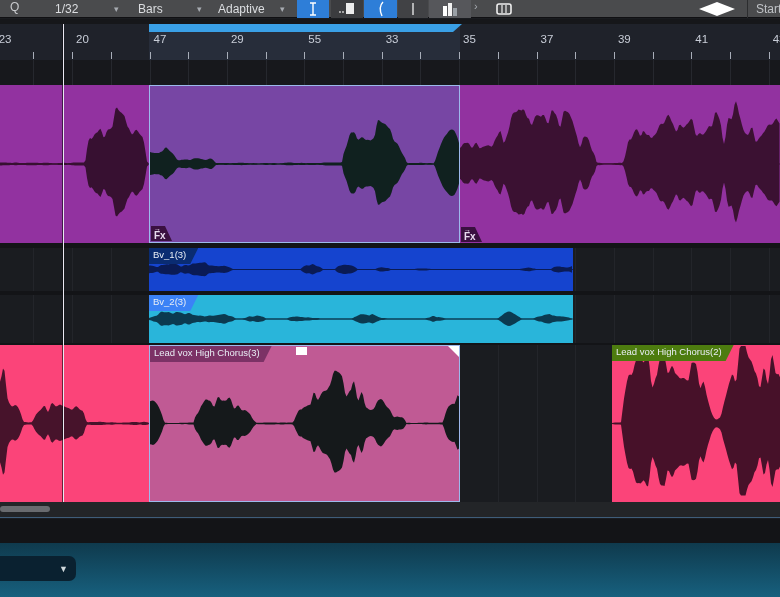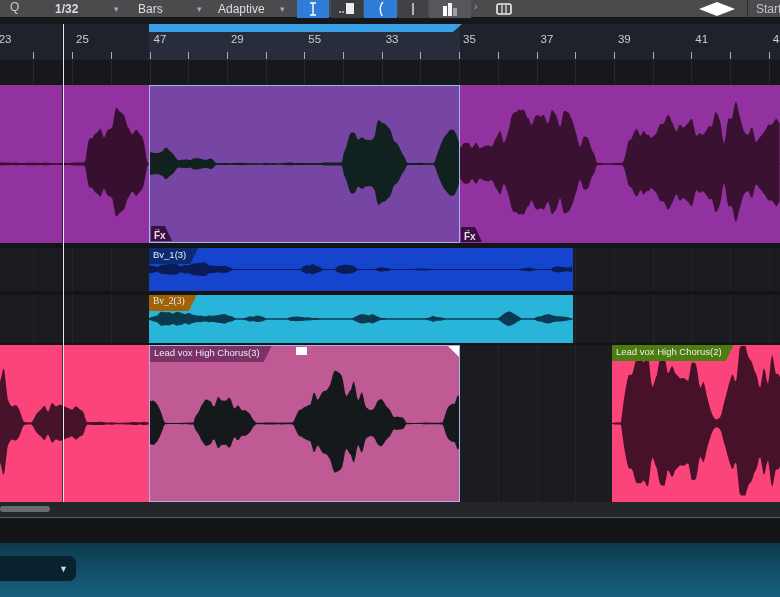--- a/index.html
+++ b/index.html
@@ -60,21 +60,21 @@
 </head>
 <body>
 
 <div class="screen">
 
   <div class="toolbar">
     <div class="tb-item" style="left:10px;">
       <span style="font-size:12px; color:#c9cbce; position:relative; top:-2px;">Q</span>
     </div>
 
-    <div class="tb-item" style="left:55px;font-weight:bold;">
+    <div class="tb-item" style="left:55px;">
       <span>1/32</span>
     </div>
     <div class="tb-item tb-caret" style="left:114px;">
       <span>▾</span>
     </div>
 
     <div class="tb-item" style="left:138px;align-items:center;">
       <span>Bars</span>
     </div>
     <div class="tb-item tb-caret" style="left:197px;">
@@ -138,21 +138,21 @@
       <span>Start</span>
     </div>
   </div>
   <div class="substrip"></div>
 
   <div class="ruler">
     <div class="loop-shade" style="left:149px; width:311px;"></div>
     <div class="loop-bar" style="left: 149px; width: 313px; background: rgb(58, 160, 230);"></div>
     <div id="bar-labels">
         <span class="bar-label" style="left: -1.3px;">23</span>
-        <span class="bar-label" style="left: 76.1px;">25</span>
+        <span class="bar-label" style="left: 76.1px;">20</span>
         <span class="bar-label" style="left: 153.5px;">47</span>
         <span class="bar-label" style="left: 230.9px;">29</span>
         <span class="bar-label" style="left: 308.3px;">55</span>
         <span class="bar-label" style="left: 385.7px;">33</span>
         <span class="bar-label" style="left: 463.1px;">35</span>
         <span class="bar-label" style="left: 540.5px;">37</span>
         <span class="bar-label" style="left: 617.9px;">39</span>
         <span class="bar-label" style="left: 695.3px;">41</span>
         <span class="bar-label" style="left: 772.7px;">43</span>
       </div>
@@ -267,21 +267,21 @@
       <div class="tab" style="background: rgb(10, 44, 114);">
         <span>Bv_1(3)</span>
       </div>
     </div>
 
     <div class="region" style="left: 149px; top: 210px; width: 424px; height: 48px; background: rgb(41, 181, 218);">
       <svg class="wave" width="424" height="48" viewBox="0 0 424 48">
           <rect x="0" y="23.5" width="424" height="1" fill="#0b3a50" opacity="0.85"></rect>
           <polygon points="0.0,22.9 1.5,22.6 3.0,22.0 4.5,21.4 6.0,21.1 7.5,20.7 9.0,19.8 10.5,18.0 12.0,16.7 13.5,16.7 15.0,17.2 16.5,17.3 18.0,17.2 19.5,17.1 21.0,17.4 22.5,18.2 24.0,18.7 25.5,18.1 27.0,17.1 28.5,17.0 30.0,17.2 31.5,17.4 33.0,17.9 34.5,18.8 36.0,19.3 37.5,18.8 39.0,18.1 40.5,18.0 42.0,18.8 43.5,19.7 45.0,20.0 46.5,20.3 48.0,20.6 49.5,20.7 51.0,20.6 52.5,20.7 54.0,21.1 55.5,21.4 57.0,21.3 58.5,20.9 60.0,20.6 61.5,20.6 63.0,20.7 64.5,20.7 66.0,20.5 67.5,20.2 69.0,19.9 70.5,19.8 72.0,19.6 73.5,19.2 75.0,19.0 76.5,19.2 78.0,19.9 79.5,20.8 81.0,21.1 82.5,21.3 84.0,21.8 85.5,22.8 87.0,23.4 88.5,23.4 90.0,23.4 91.5,23.4 93.0,23.4 94.5,23.3 96.0,23.0 97.5,22.5 99.0,21.8 100.5,21.3 102.0,21.5 103.5,21.8 105.0,21.5 106.5,21.0 108.0,20.6 109.5,20.8 111.0,21.1 112.5,21.4 114.0,21.7 115.5,22.4 117.0,23.4 118.5,23.4 120.0,23.4 121.5,23.4 123.0,23.4 124.5,23.4 126.0,23.4 127.5,23.4 129.0,23.4 130.5,23.4 132.0,23.4 133.5,23.4 135.0,23.4 136.5,23.4 138.0,23.4 139.5,22.8 141.0,22.2 142.5,21.9 144.0,21.8 145.5,21.7 147.0,21.5 148.5,21.5 150.0,21.7 151.5,21.9 153.0,22.0 154.5,22.2 156.0,22.4 157.5,22.4 159.0,22.3 160.5,22.5 162.0,22.7 163.5,22.9 165.0,23.0 166.5,23.0 168.0,23.0 169.5,23.1 171.0,23.4 172.5,23.4 174.0,23.4 175.5,23.4 177.0,23.4 178.5,23.4 180.0,23.4 181.5,23.4 183.0,23.4 184.5,23.4 186.0,23.4 187.5,23.4 189.0,23.4 190.5,23.4 192.0,23.4 193.5,23.4 195.0,23.4 196.5,23.4 198.0,23.4 199.5,23.4 201.0,23.4 202.5,23.4 204.0,22.9 205.5,22.1 207.0,21.4 208.5,20.7 210.0,20.0 211.5,19.3 213.0,19.2 214.5,19.3 216.0,19.5 217.5,19.8 219.0,20.2 220.5,20.4 222.0,19.6 223.5,19.1 225.0,19.7 226.5,20.5 228.0,21.2 229.5,21.9 231.0,22.6 232.5,22.9 234.0,23.1 235.5,23.1 237.0,23.3 238.5,23.4 240.0,23.4 241.5,23.4 243.0,23.4 244.5,23.4 246.0,23.4 247.5,23.4 249.0,23.4 250.5,23.4 252.0,23.4 253.5,23.4 255.0,23.4 256.5,23.4 258.0,23.4 259.5,23.4 261.0,23.4 262.5,23.4 264.0,23.4 265.5,23.4 267.0,23.4 268.5,23.4 270.0,23.4 271.5,23.4 273.0,23.4 274.5,23.4 276.0,23.4 277.5,23.1 279.0,22.7 280.5,22.4 282.0,21.8 283.5,21.1 285.0,21.0 286.5,21.7 288.0,22.2 289.5,22.1 291.0,22.2 292.5,22.4 294.0,22.7 295.5,23.3 297.0,23.4 298.5,23.4 300.0,23.4 301.5,23.4 303.0,23.4 304.5,23.4 306.0,23.4 307.5,23.4 309.0,23.4 310.5,23.4 312.0,23.4 313.5,23.4 315.0,23.4 316.5,23.4 318.0,23.4 319.5,23.4 321.0,23.4 322.5,23.4 324.0,23.4 325.5,23.4 327.0,23.4 328.5,23.4 330.0,23.4 331.5,23.4 333.0,23.4 334.5,23.4 336.0,23.4 337.5,23.4 339.0,23.4 340.5,23.4 342.0,23.4 343.5,23.4 345.0,23.4 346.5,23.4 348.0,23.4 349.5,23.1 351.0,21.8 352.5,20.7 354.0,19.5 355.5,18.3 357.0,17.4 358.5,16.8 360.0,16.5 361.5,16.8 363.0,17.6 364.5,18.4 366.0,19.3 367.5,20.3 369.0,21.2 370.5,22.1 372.0,23.3 373.5,23.4 375.0,23.4 376.5,23.4 378.0,23.4 379.5,23.4 381.0,23.4 382.5,23.4 384.0,23.4 385.5,23.1 387.0,22.3 388.5,21.8 390.0,21.5 391.5,21.3 393.0,21.0 394.5,20.2 396.0,19.7 397.5,19.5 399.0,19.2 400.5,19.1 402.0,19.8 403.5,20.5 405.0,20.6 406.5,21.0 408.0,21.3 409.5,21.3 411.0,21.2 412.5,21.4 414.0,21.6 415.5,21.8 417.0,22.1 418.5,22.3 420.0,22.6 421.5,23.2 423.0,23.4 423.0,24.6 421.5,24.8 420.0,25.3 418.5,25.6 417.0,25.8 415.5,26.0 414.0,26.2 412.5,26.4 411.0,26.6 409.5,26.5 408.0,26.5 406.5,26.8 405.0,27.1 403.5,27.3 402.0,27.9 400.5,28.5 399.0,28.4 397.5,28.2 396.0,28.0 394.5,27.6 393.0,26.8 391.5,26.5 390.0,26.4 388.5,26.0 387.0,25.6 385.5,24.8 384.0,24.6 382.5,24.6 381.0,24.6 379.5,24.6 378.0,24.6 376.5,24.6 375.0,24.6 373.5,24.6 372.0,24.7 370.5,25.8 369.0,26.6 367.5,27.4 366.0,28.4 364.5,29.2 363.0,29.9 361.5,30.7 360.0,31.0 358.5,30.7 357.0,30.1 355.5,29.3 354.0,28.2 352.5,27.1 351.0,26.1 349.5,24.9 348.0,24.6 346.5,24.6 345.0,24.6 343.5,24.6 342.0,24.6 340.5,24.6 339.0,24.6 337.5,24.6 336.0,24.6 334.5,24.6 333.0,24.6 331.5,24.6 330.0,24.6 328.5,24.6 327.0,24.6 325.5,24.6 324.0,24.6 322.5,24.6 321.0,24.6 319.5,24.6 318.0,24.6 316.5,24.6 315.0,24.6 313.5,24.6 312.0,24.6 310.5,24.6 309.0,24.6 307.5,24.6 306.0,24.6 304.5,24.6 303.0,24.6 301.5,24.6 300.0,24.6 298.5,24.6 297.0,24.6 295.5,24.7 294.0,25.2 292.5,25.5 291.0,25.7 289.5,25.7 288.0,25.7 286.5,26.1 285.0,26.7 283.5,26.7 282.0,26.1 280.5,25.5 279.0,25.2 277.5,24.8 276.0,24.6 274.5,24.6 273.0,24.6 271.5,24.6 270.0,24.6 268.5,24.6 267.0,24.6 265.5,24.6 264.0,24.6 262.5,24.6 261.0,24.6 259.5,24.6 258.0,24.6 256.5,24.6 255.0,24.6 253.5,24.6 252.0,24.6 250.5,24.6 249.0,24.6 247.5,24.6 246.0,24.6 244.5,24.6 243.0,24.6 241.5,24.6 240.0,24.6 238.5,24.6 237.0,24.6 235.5,24.8 234.0,24.9 232.5,25.0 231.0,25.3 229.5,26.0 228.0,26.6 226.5,27.3 225.0,28.0 223.5,28.5 222.0,28.1 220.5,27.4 219.0,27.5 217.5,27.9 216.0,28.2 214.5,28.4 213.0,28.5 211.5,28.3 210.0,27.7 208.5,27.0 207.0,26.4 205.5,25.7 204.0,25.1 202.5,24.6 201.0,24.6 199.5,24.6 198.0,24.6 196.5,24.6 195.0,24.6 193.5,24.6 192.0,24.6 190.5,24.6 189.0,24.6 187.5,24.6 186.0,24.6 184.5,24.6 183.0,24.6 181.5,24.6 180.0,24.6 178.5,24.6 177.0,24.6 175.5,24.6 174.0,24.6 172.5,24.6 171.0,24.6 169.5,24.8 168.0,24.9 166.5,25.0 165.0,24.9 163.5,25.0 162.0,25.2 160.5,25.4 159.0,25.6 157.5,25.5 156.0,25.5 154.5,25.7 153.0,25.9 151.5,25.9 150.0,26.1 148.5,26.3 147.0,26.3 145.5,26.1 144.0,26.0 142.5,26.0 141.0,25.7 139.5,25.1 138.0,24.6 136.5,24.6 135.0,24.6 133.5,24.6 132.0,24.6 130.5,24.6 129.0,24.6 127.5,24.6 126.0,24.6 124.5,24.6 123.0,24.6 121.5,24.6 120.0,24.6 118.5,24.6 117.0,24.6 115.5,25.4 114.0,26.2 112.5,26.4 111.0,26.7 109.5,27.0 108.0,27.1 106.5,26.8 105.0,26.3 103.5,26.1 102.0,26.4 100.5,26.5 99.0,26.0 97.5,25.4 96.0,24.9 94.5,24.7 93.0,24.6 91.5,24.6 90.0,24.6 88.5,24.6 87.0,24.6 85.5,25.1 84.0,26.1 82.5,26.6 81.0,26.7 79.5,27.0 78.0,27.8 76.5,28.5 75.0,28.7 73.5,28.4 72.0,28.1 70.5,27.9 69.0,27.8 67.5,27.6 66.0,27.3 64.5,27.1 63.0,27.0 61.5,27.1 60.0,27.2 58.5,26.9 57.0,26.5 55.5,26.4 54.0,26.7 52.5,27.1 51.0,27.2 49.5,27.1 48.0,27.1 46.5,27.5 45.0,27.7 43.5,28.0 42.0,28.8 40.5,29.6 39.0,29.5 37.5,28.8 36.0,28.3 34.5,28.8 33.0,29.7 31.5,30.1 30.0,30.3 28.5,30.5 27.0,30.4 25.5,29.5 24.0,28.9 22.5,29.4 21.0,30.1 19.5,30.4 18.0,30.3 16.5,30.2 15.0,30.3 13.5,30.7 12.0,30.7 10.5,29.6 9.0,27.9 7.5,27.1 6.0,26.7 4.5,26.4 3.0,25.8 1.5,25.3 0.0,25.0" fill="#0b3a50"></polygon>
         </svg>
-      <div class="tab" style="background: #a16207; font-family: Liberation Serif, serif;">
+      <div class="tab" style="background: #3b82f6;">
         <span>Bv_2(3)</span>
       </div>
     </div>
 
     <div class="region" style="left: 0px; top: 260px; width: 149px; height: 157px; background: rgb(251, 68, 121);">
       <svg class="wave" width="149" height="157" viewBox="0 0 149 157">
           <rect x="0" y="78" width="149" height="1" fill="#47132b" opacity="0.85"></rect>
           <polygon points="0.0,36.8 1.5,31.3 3.0,23.4 4.5,25.7 6.0,39.9 7.5,53.2 9.0,57.5 10.5,60.0 12.0,61.4 13.5,60.9 15.0,60.0 16.5,60.6 18.0,62.2 19.5,65.2 21.0,69.2 22.5,74.3 24.0,76.9 25.5,77.1 27.0,77.3 28.5,77.4 30.0,77.3 31.5,77.3 33.0,75.6 34.5,72.4 36.0,69.6 37.5,67.7 39.0,66.2 40.5,65.0 42.0,63.2 43.5,61.2 45.0,61.0 46.5,64.6 48.0,67.0 49.5,64.0 51.0,59.0 52.5,57.9 54.0,59.6 55.5,61.3 57.0,61.2 58.5,60.2 60.0,59.6 61.5,60.2 63.0,61.1 64.5,61.6 66.0,62.3 67.5,62.8 69.0,63.2 70.5,64.3 72.0,64.7 73.5,63.4 75.0,61.7 76.5,61.3 78.0,62.5 79.5,64.3 81.0,65.2 82.5,65.7 84.0,68.5 85.5,74.1 87.0,77.1 88.5,77.2 90.0,77.1 91.5,77.0 93.0,77.0 94.5,77.0 96.0,77.0 97.5,76.9 99.0,76.8 100.5,76.8 102.0,77.0 103.5,77.1 105.0,77.2 106.5,77.4 108.0,77.5 109.5,77.4 111.0,77.3 112.5,77.3 114.0,77.4 115.5,77.6 117.0,77.7 118.5,77.7 120.0,77.7 121.5,77.7 123.0,77.5 124.5,77.5 126.0,77.5 127.5,77.6 129.0,77.4 130.5,77.2 132.0,77.1 133.5,77.0 135.0,77.0 136.5,77.0 138.0,77.2 139.5,77.4 141.0,77.3 142.5,77.0 144.0,76.8 145.5,77.0 147.0,77.2 148.5,77.4 148.5,79.5 147.0,79.7 145.5,79.9 144.0,80.1 142.5,79.9 141.0,79.6 139.5,79.5 138.0,79.7 136.5,79.9 135.0,79.9 133.5,79.9 132.0,79.8 130.5,79.7 129.0,79.5 127.5,79.4 126.0,79.4 124.5,79.5 123.0,79.4 121.5,79.3 120.0,79.2 118.5,79.2 117.0,79.2 115.5,79.3 114.0,79.5 112.5,79.7 111.0,79.7 109.5,79.5 108.0,79.4 106.5,79.5 105.0,79.7 103.5,79.8 102.0,79.9 100.5,80.0 99.0,80.0 97.5,80.0 96.0,79.9 94.5,79.9 93.0,79.9 91.5,79.9 90.0,79.8 88.5,79.7 87.0,79.8 85.5,82.6 84.0,87.8 82.5,90.4 81.0,90.9 79.5,91.7 78.0,93.3 76.5,94.5 75.0,94.2 73.5,92.6 72.0,91.3 70.5,91.7 69.0,92.8 67.5,93.1 66.0,93.6 64.5,94.2 63.0,94.7 61.5,95.5 60.0,96.0 58.5,95.5 57.0,94.6 55.5,94.5 54.0,96.0 52.5,97.7 51.0,96.6 49.5,92.0 48.0,89.2 46.5,91.4 45.0,94.8 43.5,94.6 42.0,92.7 40.5,91.1 39.0,90.0 37.5,88.6 36.0,86.8 34.5,84.2 33.0,81.2 31.5,79.6 30.0,79.6 28.5,79.5 27.0,79.6 25.5,79.8 24.0,80.0 22.5,82.5 21.0,87.1 19.5,90.8 18.0,93.6 16.5,95.1 15.0,95.7 13.5,94.8 12.0,94.4 10.5,95.7 9.0,98.0 7.5,102.1 6.0,114.4 4.5,127.6 3.0,129.7 1.5,122.4 0.0,117.3" fill="#47132b"></polygon>
         </svg>
     </div>

